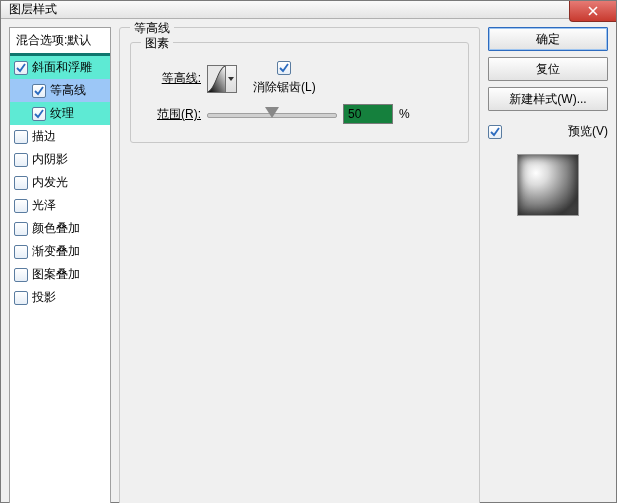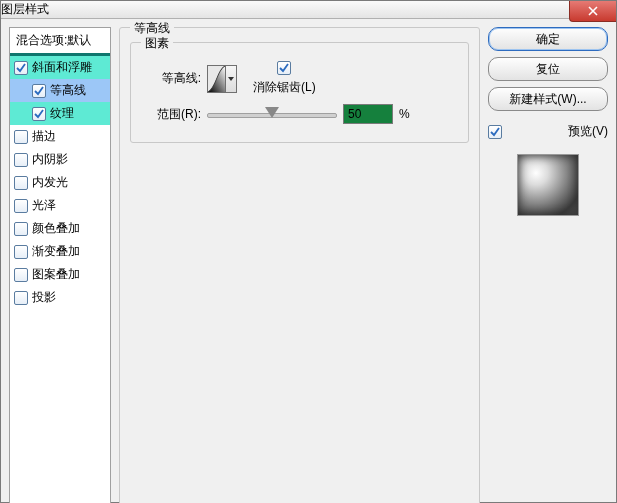--- a/index.html
+++ b/index.html
@@ -19,21 +19,21 @@
     position: relative;
     display: flex;
     flex-direction: column;
   }
   .titlebar {
     height: 26px;
     background: linear-gradient(to bottom, #fafafa, #e4e4e4);
     border-bottom: 1px solid #b0b0b0;
     display: flex;
     align-items: center;
-    padding-left: 0;
+    padding-left: 8px;
     position: relative;
   }
   .titlebar .title {
     font-size: 12px;
     color: #000;
   }
   .close-btn {
     position: absolute;
     right: 0;
     top: 0;
@@ -129,20 +129,21 @@
   }
   .row {
     display: flex;
     align-items: center;
     gap: 6px;
     margin: 8px 0;
   }
   .label-col {
     width: 60px;
     text-align: right;
+    text-decoration: underline;
   }
   .contour-picker {
     width: 28px;
     height: 26px;
     border: 1px solid #707070;
     background: #fff;
     display: flex;
     align-items: stretch;
     cursor: pointer;
   }
@@ -198,21 +199,21 @@
   .right-panel {
     width: 120px;
     display:flex;
     flex-direction:column;
     align-items:stretch;
     gap:6px;
   }
   .btn {
     height: 22px;
     border: 1px solid #8a8a8a;
-    border-radius: 10px;
+    border-radius: 1px;
     background: linear-gradient(to bottom,#fefefe,#e3e3e3);
     display:flex;
     align-items:center;
     justify-content:center;
     cursor:pointer;
   }
   .btn.default {
     border: 1px solid #2d6bbf;
     box-shadow: 0 0 0 1px #9dc4f0 inset;
   }

